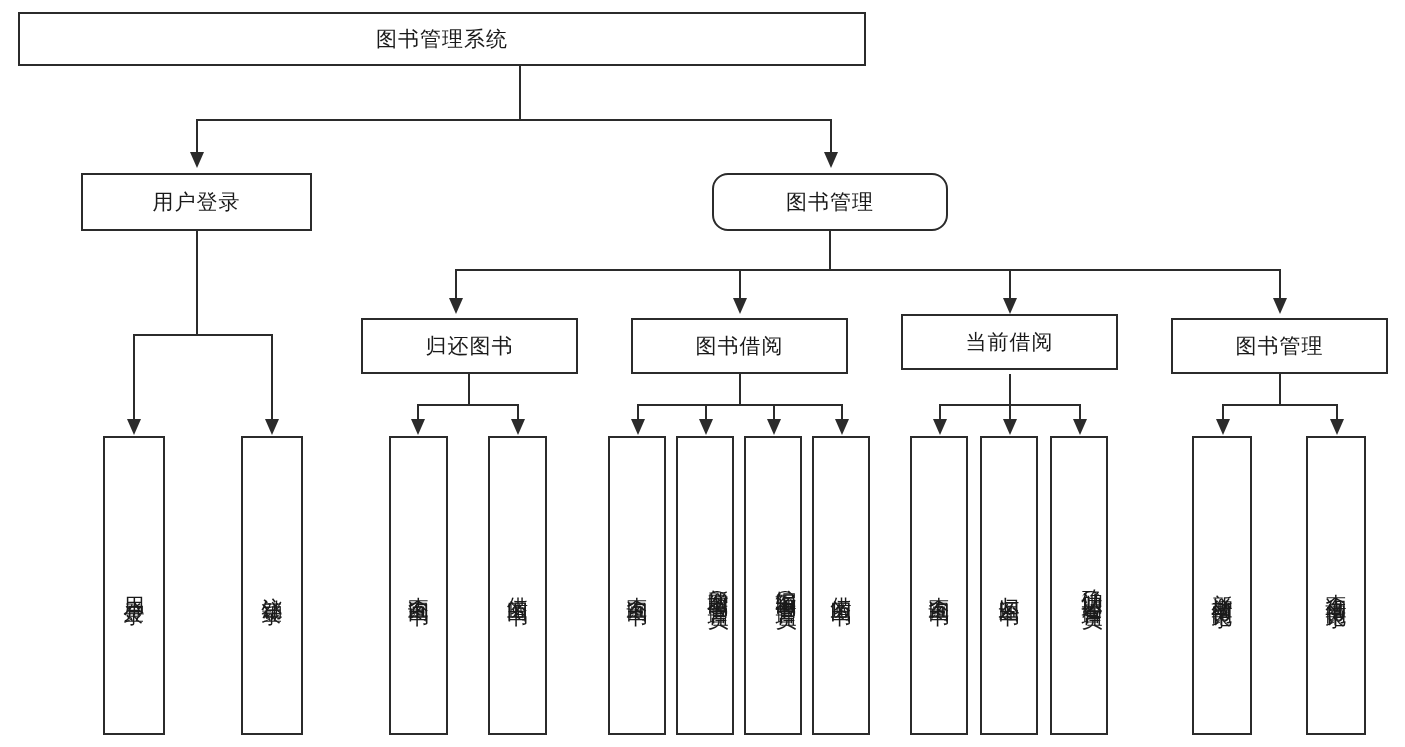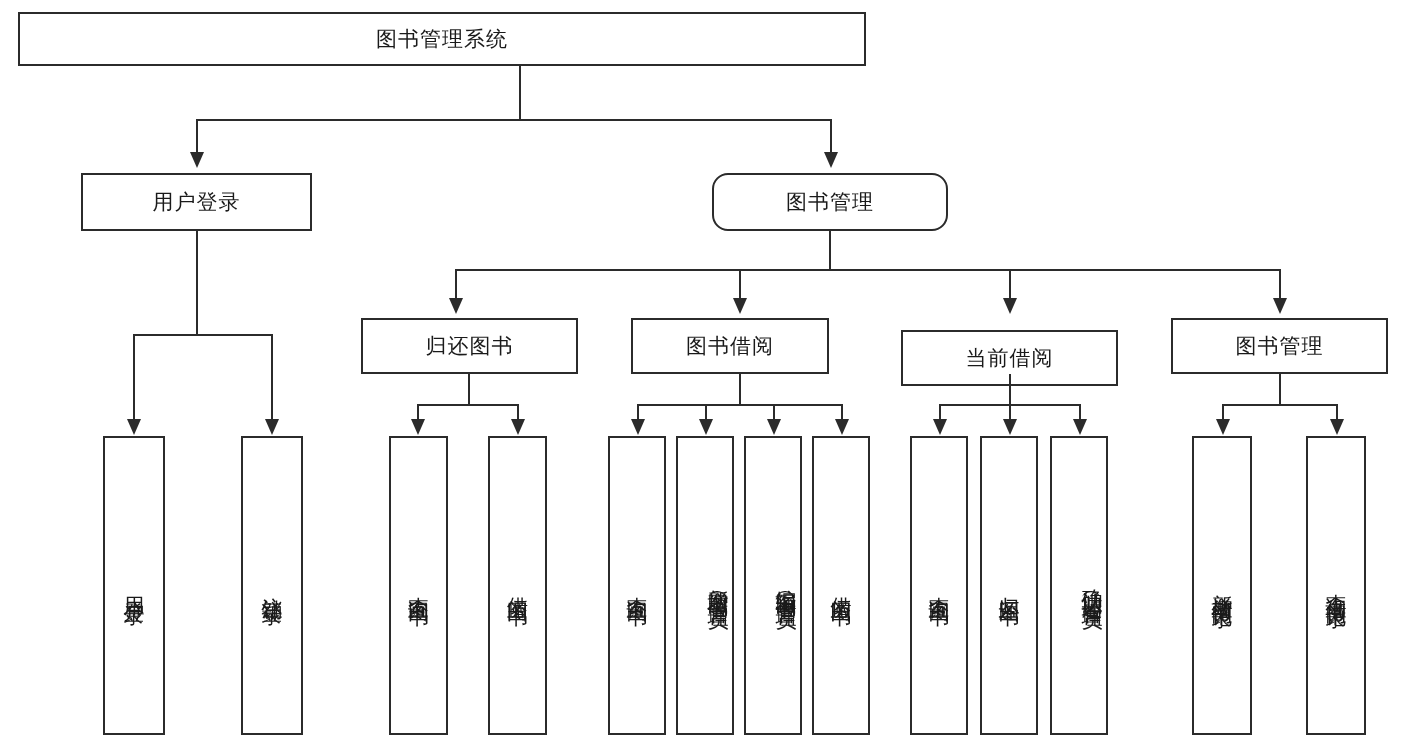--- a/index.html
+++ b/index.html
@@ -115,24 +115,24 @@
   <div class="vline" style="left:739px; top:269px; height:30px;"></div>
   <div class="arrow" style="left:733px; top:298px;"></div>
   <div class="vline" style="left:1009px; top:269px; height:30px;"></div>
   <div class="arrow" style="left:1003px; top:298px;"></div>
   <div class="vline" style="left:1279px; top:269px; height:30px;"></div>
   <div class="arrow" style="left:1273px; top:298px;"></div>
 
   <div class="node horiz" style="left:361px; top:318px; width:217px; height:56px;">
     <span class="node-label">归还图书</span>
   </div>
-  <div class="node horiz" style="left:631px; top:318px; width:198px; height:56px;">
+  <div class="node horiz" style="left:631px; top:318px; width:217px; height:56px;">
     <span class="node-label">图书借阅</span>
   </div>
-  <div class="node horiz" style="left:901px; top:330px; width:217px; height:56px;">
+  <div class="node horiz" style="left:901px; top:314px; width:217px; height:56px;">
     <span class="node-label">当前借阅</span>
   </div>
   <div class="node horiz" style="left:1171px; top:318px; width:217px; height:56px;">
     <span class="node-label">图书管理</span>
   </div>
 
   <div class="vline" style="left:468px; top:374px; height:32px;"></div>
   <div class="hline" style="left:417px; top:404px; width:101px;"></div>
   <div class="vline" style="left:417px; top:404px; height:16px;"></div>
   <div class="arrow" style="left:411px; top:419px;"></div>

